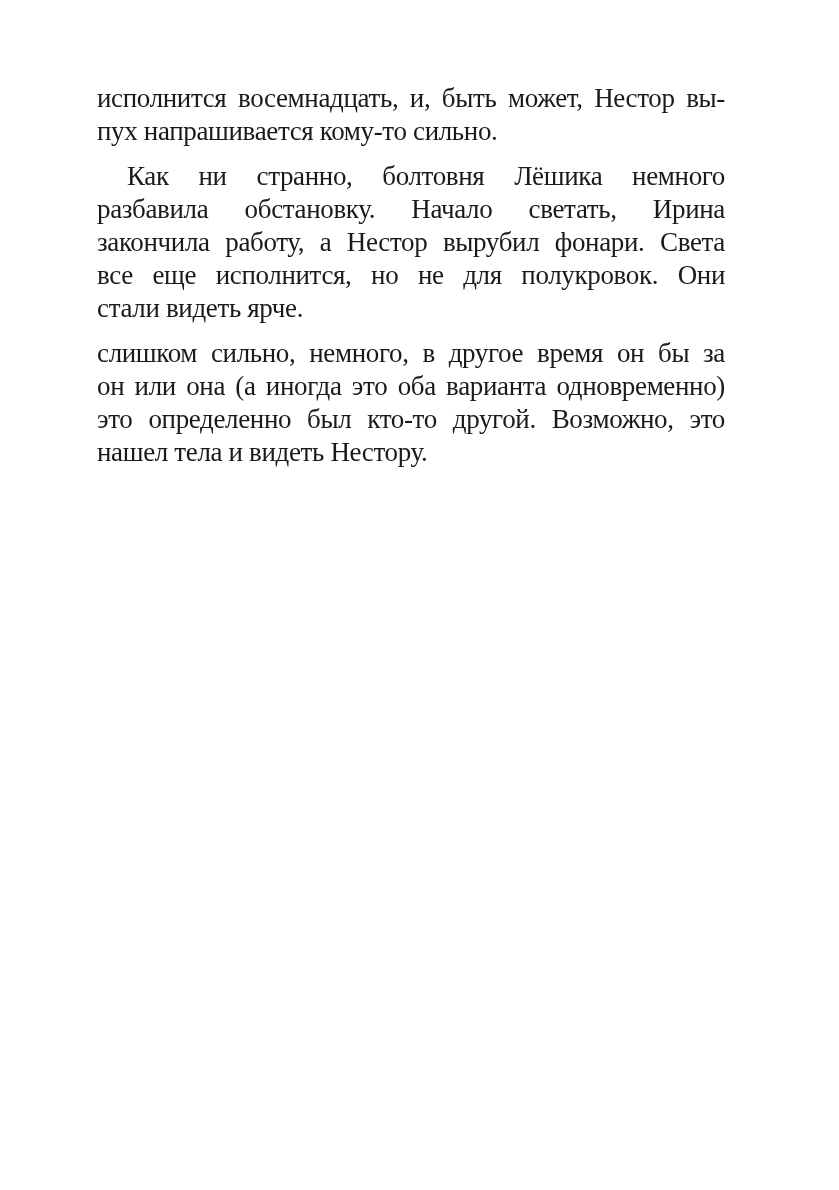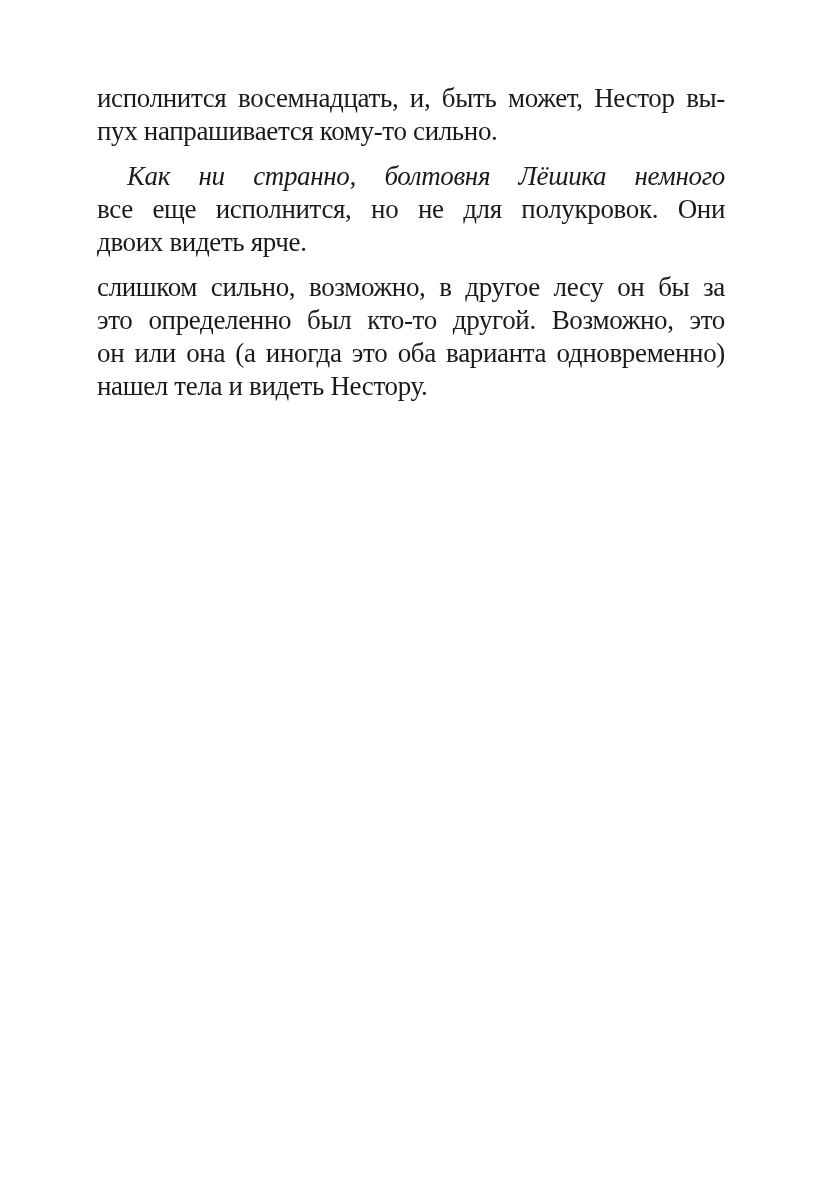--- a/index.html
+++ b/index.html
@@ -32,35 +32,36 @@
       white-space: nowrap;
       text-align: justify;
       text-align-last: justify;
       letter-spacing: -0.35px;
     }
     .line.last {
       text-align-last: left;
     }
     .line.indent {
       padding-left: 30px;
-      font-style: italic;
     }
   </style>
 </head>
 <body>
 
 <div class="page">
   <p class="para">
     <span class="line">исполнится восемнадцать, и, быть может, Нестор вы-</span>
     <span class="line last">пух напрашивается кому-то сильно.</span>
   </p>
   <p class="para">
     <span class="line indent">Как ни странно, болтовня Лёшика немного</span>
+    <span class="line">разбавила обстановку. Начало светать, Ирина</span>
+    <span class="line">закончила работу, а Нестор вырубил фонари. Света</span>
     <span class="line">все еще исполнится, но не для полукровок. Они</span>
-    <span class="line last">двоих видеть ярче.</span>
+    <span class="line last">стали видеть ярче.</span>
   </p>
   <p class="para">
-    <span class="line">слишком сильно, возможно, в другое лесу он бы за</span>
+    <span class="line">слишком сильно, немного, в другое время он бы за</span>
+    <span class="line">он или она (а иногда это оба варианта одновременно)</span>
     <span class="line">это определенно был кто-то другой. Возможно, это</span>
-    <span class="line">он или она (а иногда это оба варианта одновременно)</span>
     <span class="line last">нашел тела и видеть Нестору.</span>
   </p>
 </div>
 
 </body></html>

